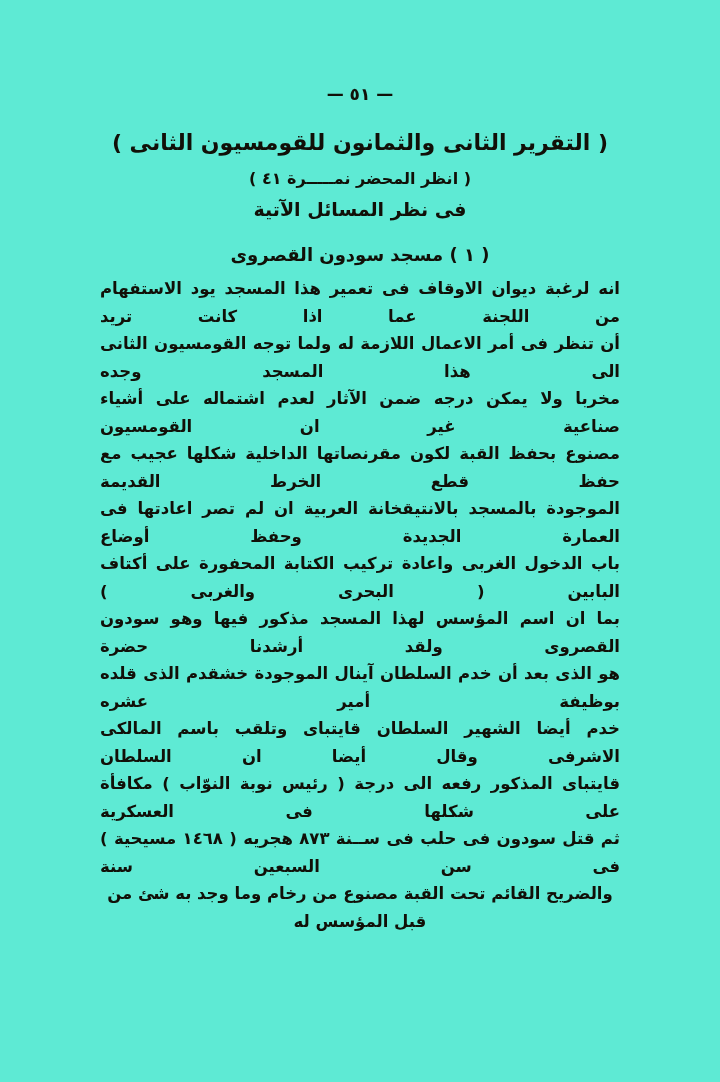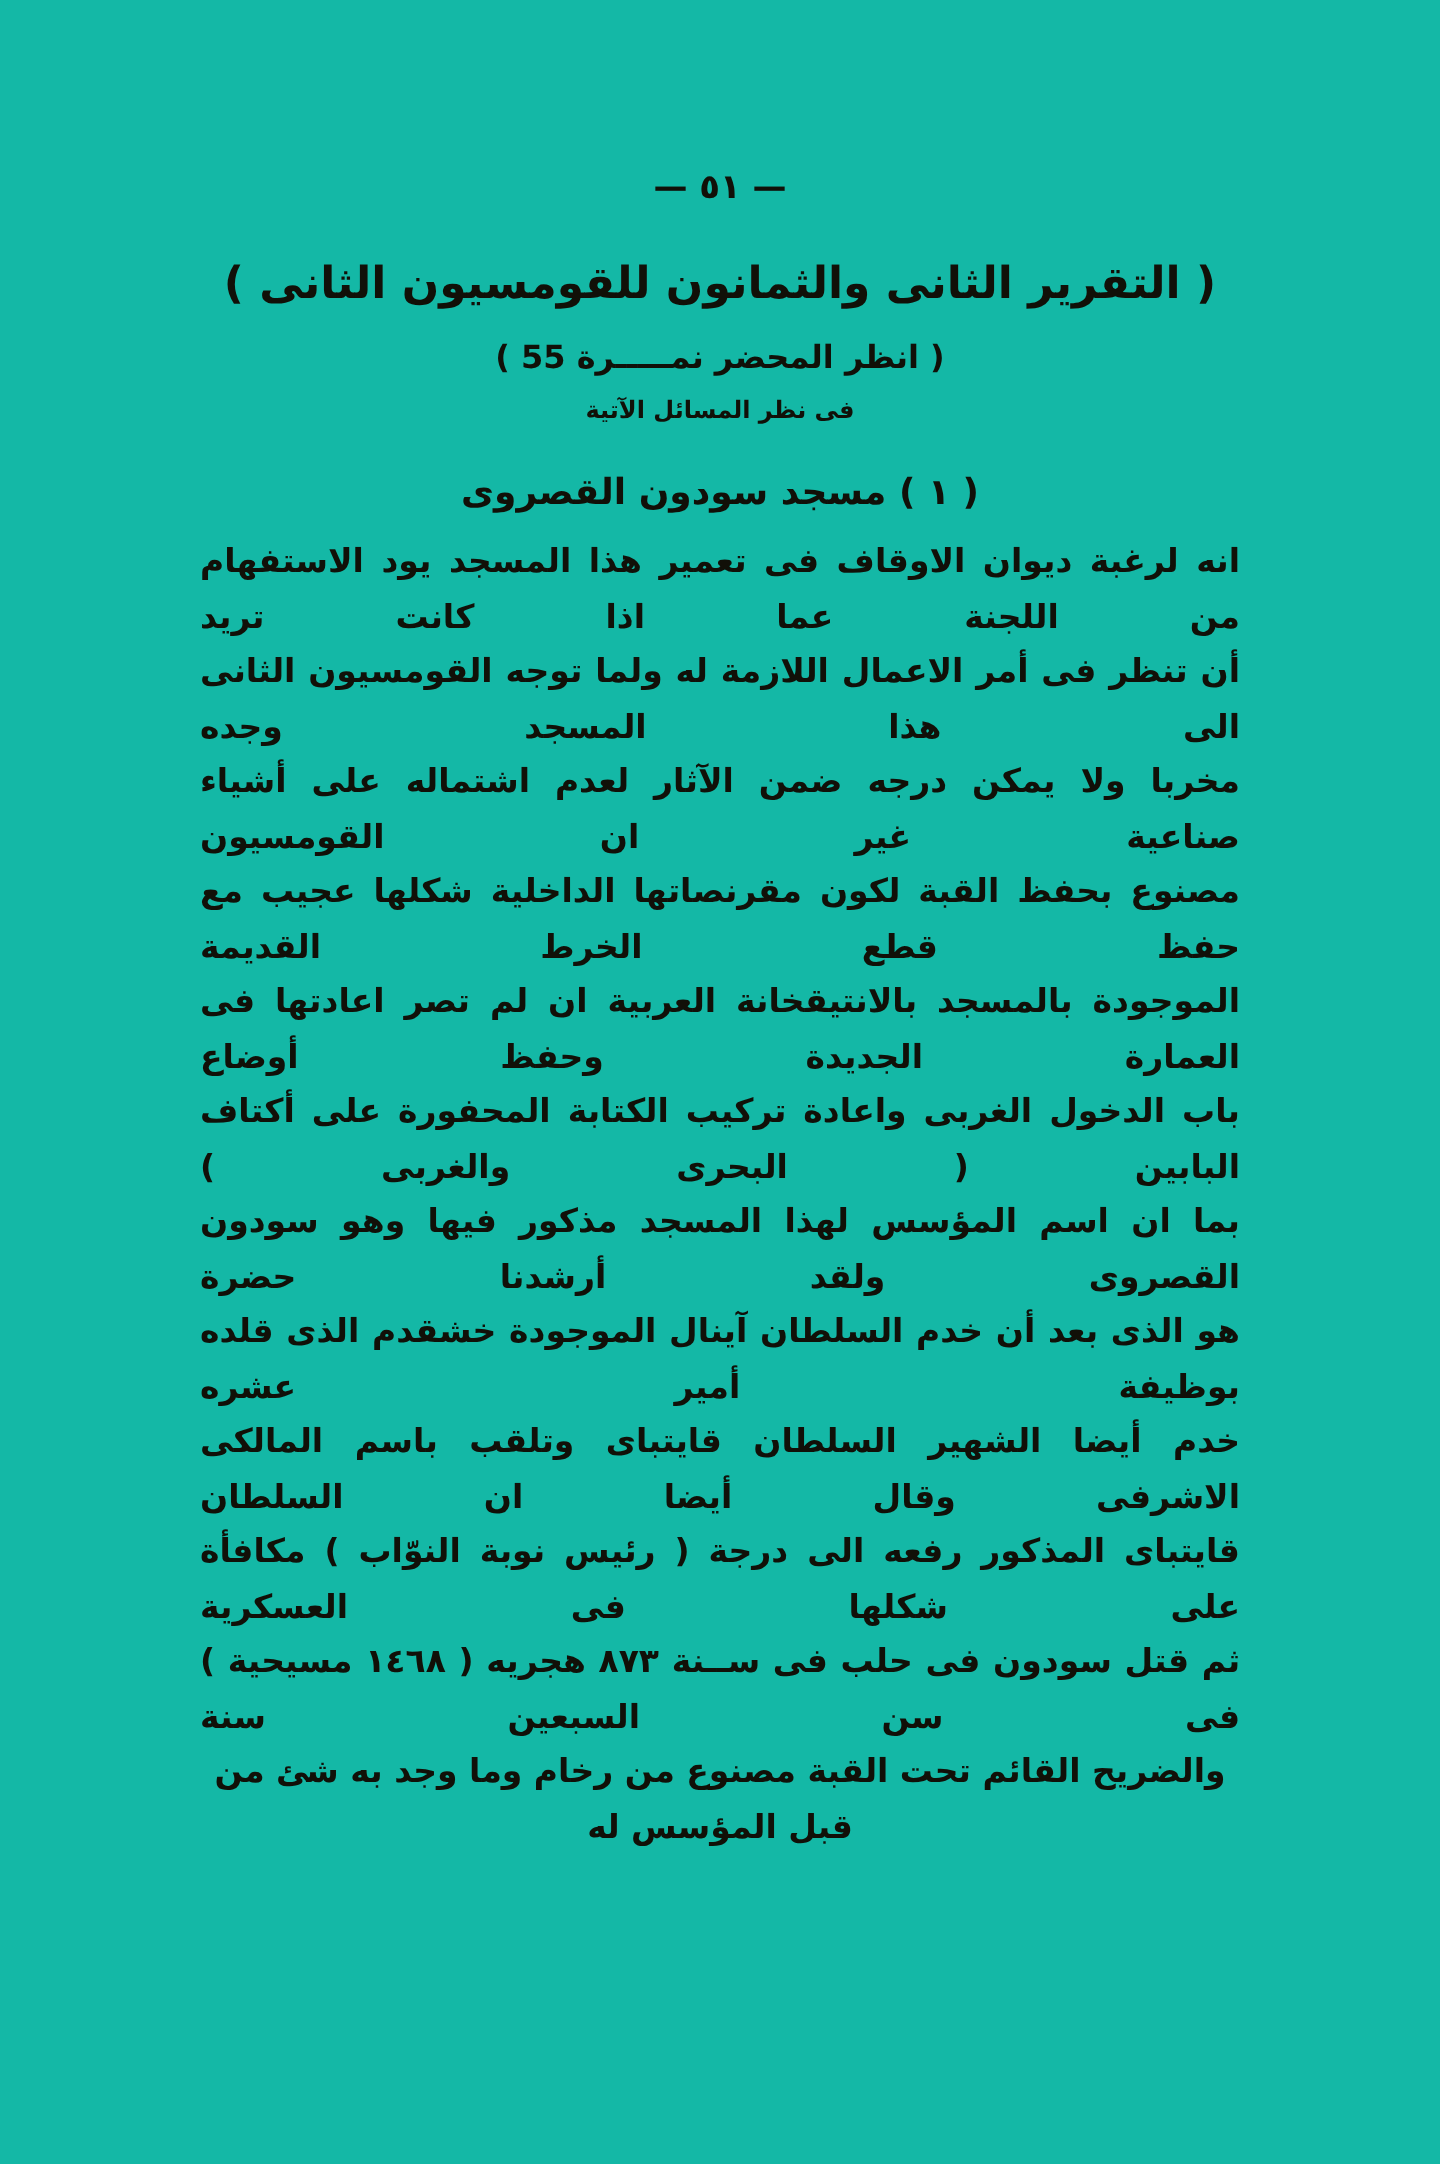--- a/index.html
+++ b/index.html
@@ -5,21 +5,21 @@
   html, body {
     margin: 0;
     padding: 0;
     background: #ffffff;
   }
   .page {
     position: relative;
     width: 720px;
     height: 1082px;
     margin: 0 auto;
-    background: #14b8a6;
+    background: #5eead4;
     overflow: hidden;
     font-family: "DejaVu Sans", sans-serif;
     color: #111008;
     direction: rtl;
   }
   .content {
     position: absolute;
     top: 84px;
     right: 100px;
     width: 520px;
@@ -38,21 +38,21 @@
     margin-bottom: 14px;
   }
   .reference-note {
     text-align: center;
     font-size: 16px;
     font-weight: bold;
     margin-bottom: 10px;
   }
   .matters-intro {
     text-align: center;
-    font-size: 12px;
+    font-size: 19px;
     font-weight: bold;
     margin-bottom: 14px;
   }
   .agenda {
     font-size: 17px;
     font-weight: bold;
     line-height: 30px;
   }
   .agenda-line-full {
     text-align: justify;
@@ -85,21 +85,21 @@
 </head>
 <body>
 
 <div class="page">
   <div class="content">
 
     <div class="page-number">— ٥١ —</div>
 
     <div class="report-title">( التقرير الثانى والثمانون للقومسيون الثانى )</div>
 
-    <div class="reference-note">( انظر المحضر نمـــــرة 55 )</div>
+    <div class="reference-note">( انظر المحضر نمـــــرة ٤١ )</div>
 
     <div class="matters-intro">فى نظر المسائل الآتية</div>
 
 
     <div class="section-heading">( ١ )  مسجد سودون القصروى</div>
 
     <div class="para">
       <div class="tline">انه لرغبة ديوان الاوقاف فى تعمير هذا المسجد يود الاستفهام من اللجنة عما اذا كانت تريد</div>
       <div class="tline">أن تنظر فى أمر الاعمال اللازمة له ولما توجه القومسيون الثانى الى هذا المسجد وجده</div>
       <div class="tline">مخربا ولا يمكن درجه ضمن الآثار لعدم اشتماله على أشياء صناعية غير ان القومسيون</div>

